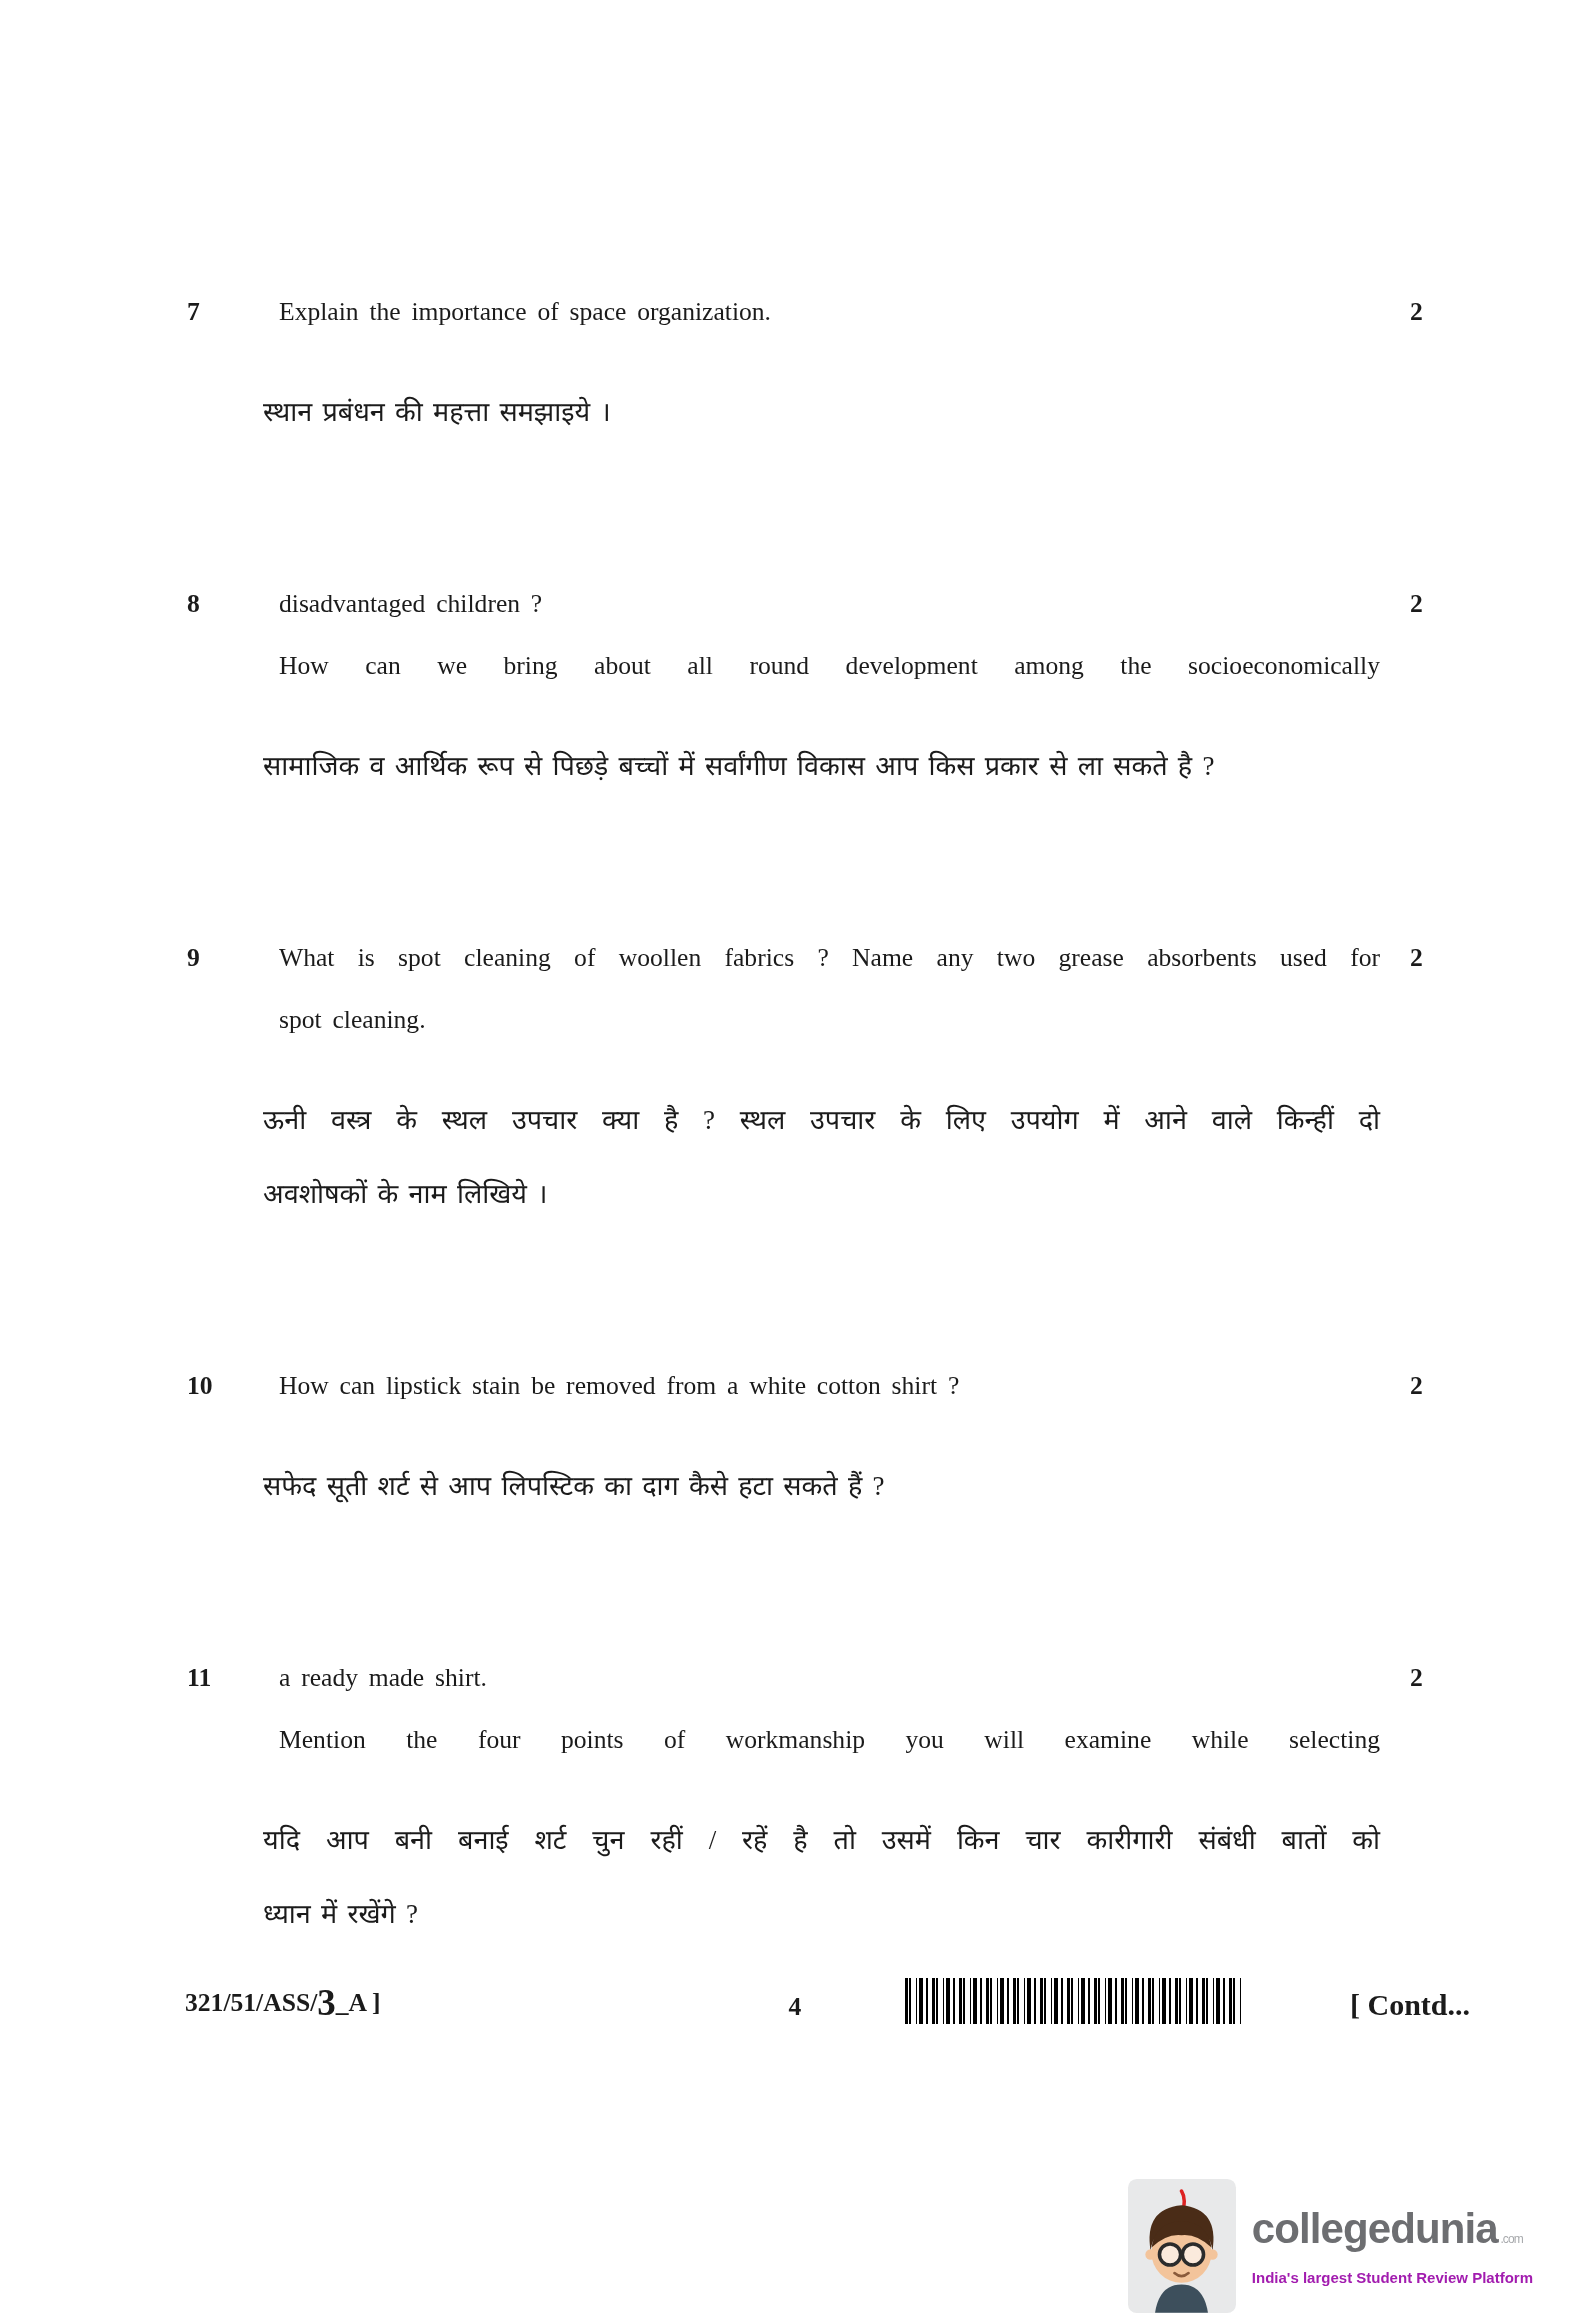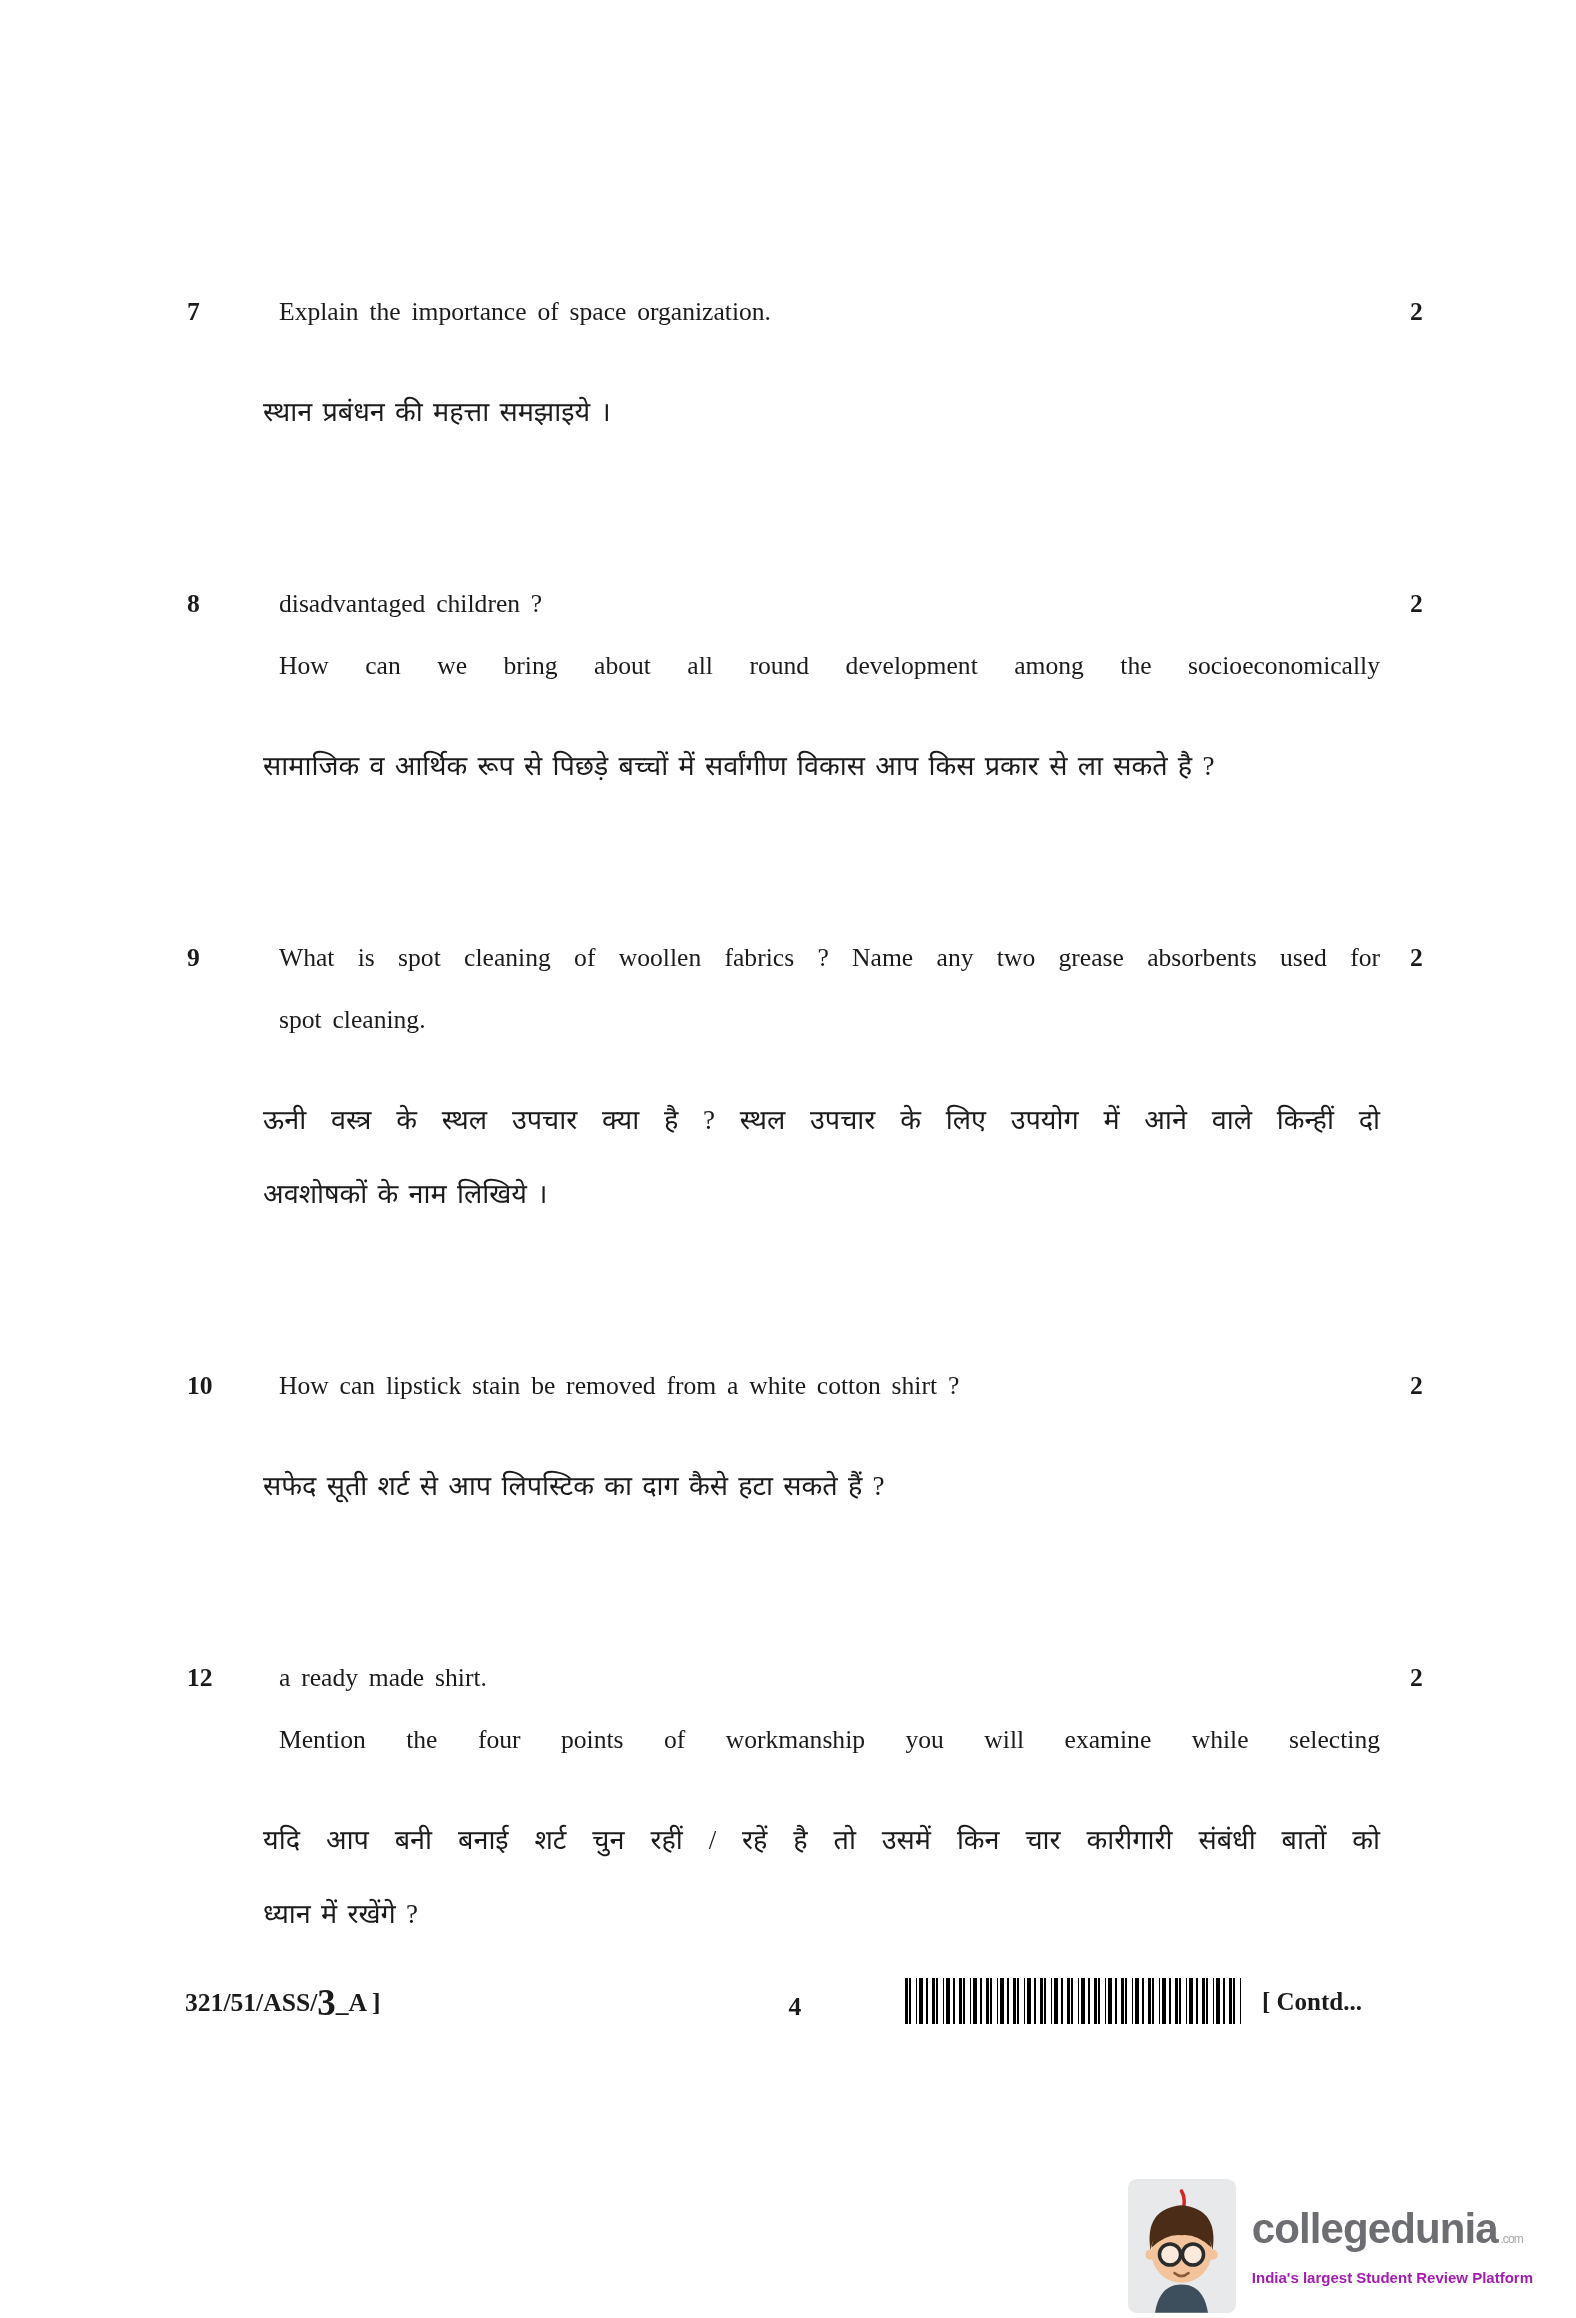--- a/index.html
+++ b/index.html
@@ -45,22 +45,22 @@
     text-align:center;font-weight:bold;font-size:25.6px;
   }
   .barcode{
     position:absolute;left:905px;top:1978px;width:336px;height:46px;
     background:repeating-linear-gradient(90deg,
       #000 0 2.6px,#fff 2.6px 4.4px,#000 4.4px 6.2px,#fff 6.2px 10.6px,
       #000 10.6px 12.4px,#fff 12.4px 14px,#000 14px 18.5px,#fff 18.5px 21px,
       #000 21px 23px,#fff 23px 27px);
   }
   .footer-contd{
-    position:absolute;left:1212px;top:1988px;width:150px;
-    font-weight:bold;font-size:25px;text-align:right;white-space:nowrap;
+    position:absolute;left:1335px;top:1988px;width:150px;
+    font-weight:bold;font-size:30px;text-align:center;white-space:nowrap;
   }
 
   
   .brand{
     position:absolute;right:44px;top:2179px;
     display:flex;align-items:center;gap:16px;
   }
   .mascot-card{
     width:108px;height:134px;border-radius:8.8px;
     background:#e8e9ea;display:flex;align-items:flex-end;justify-content:center;
@@ -121,21 +121,21 @@
     <div class="q">
       <div class="qnum">10</div>
       <div class="marks">2</div>
       <div class="eline">How can lipstick stain be removed from a white cotton shirt ?</div>
       <div class="hindi">
         <div class="hline">सफेद सूती शर्ट से आप लिपस्टिक का दाग कैसे हटा सकते हैं ?</div>
       </div>
     </div>
 
     <div class="q">
-      <div class="qnum">12</div>
+      <div class="qnum">11</div>
       <div class="marks">2</div>
       <div class="eline">a ready made shirt.</div>
       <div class="eline j">Mention the four points of workmanship you will examine while selecting</div>
       <div class="hindi">
         <div class="hline j">यदि आप बनी बनाई शर्ट चुन रहीं / रहें है तो उसमें किन चार कारीगारी संबंधी बातों को</div>
         <div class="hline">ध्यान में रखेंगे ?</div>
       </div>
     </div>
 
   </div>

